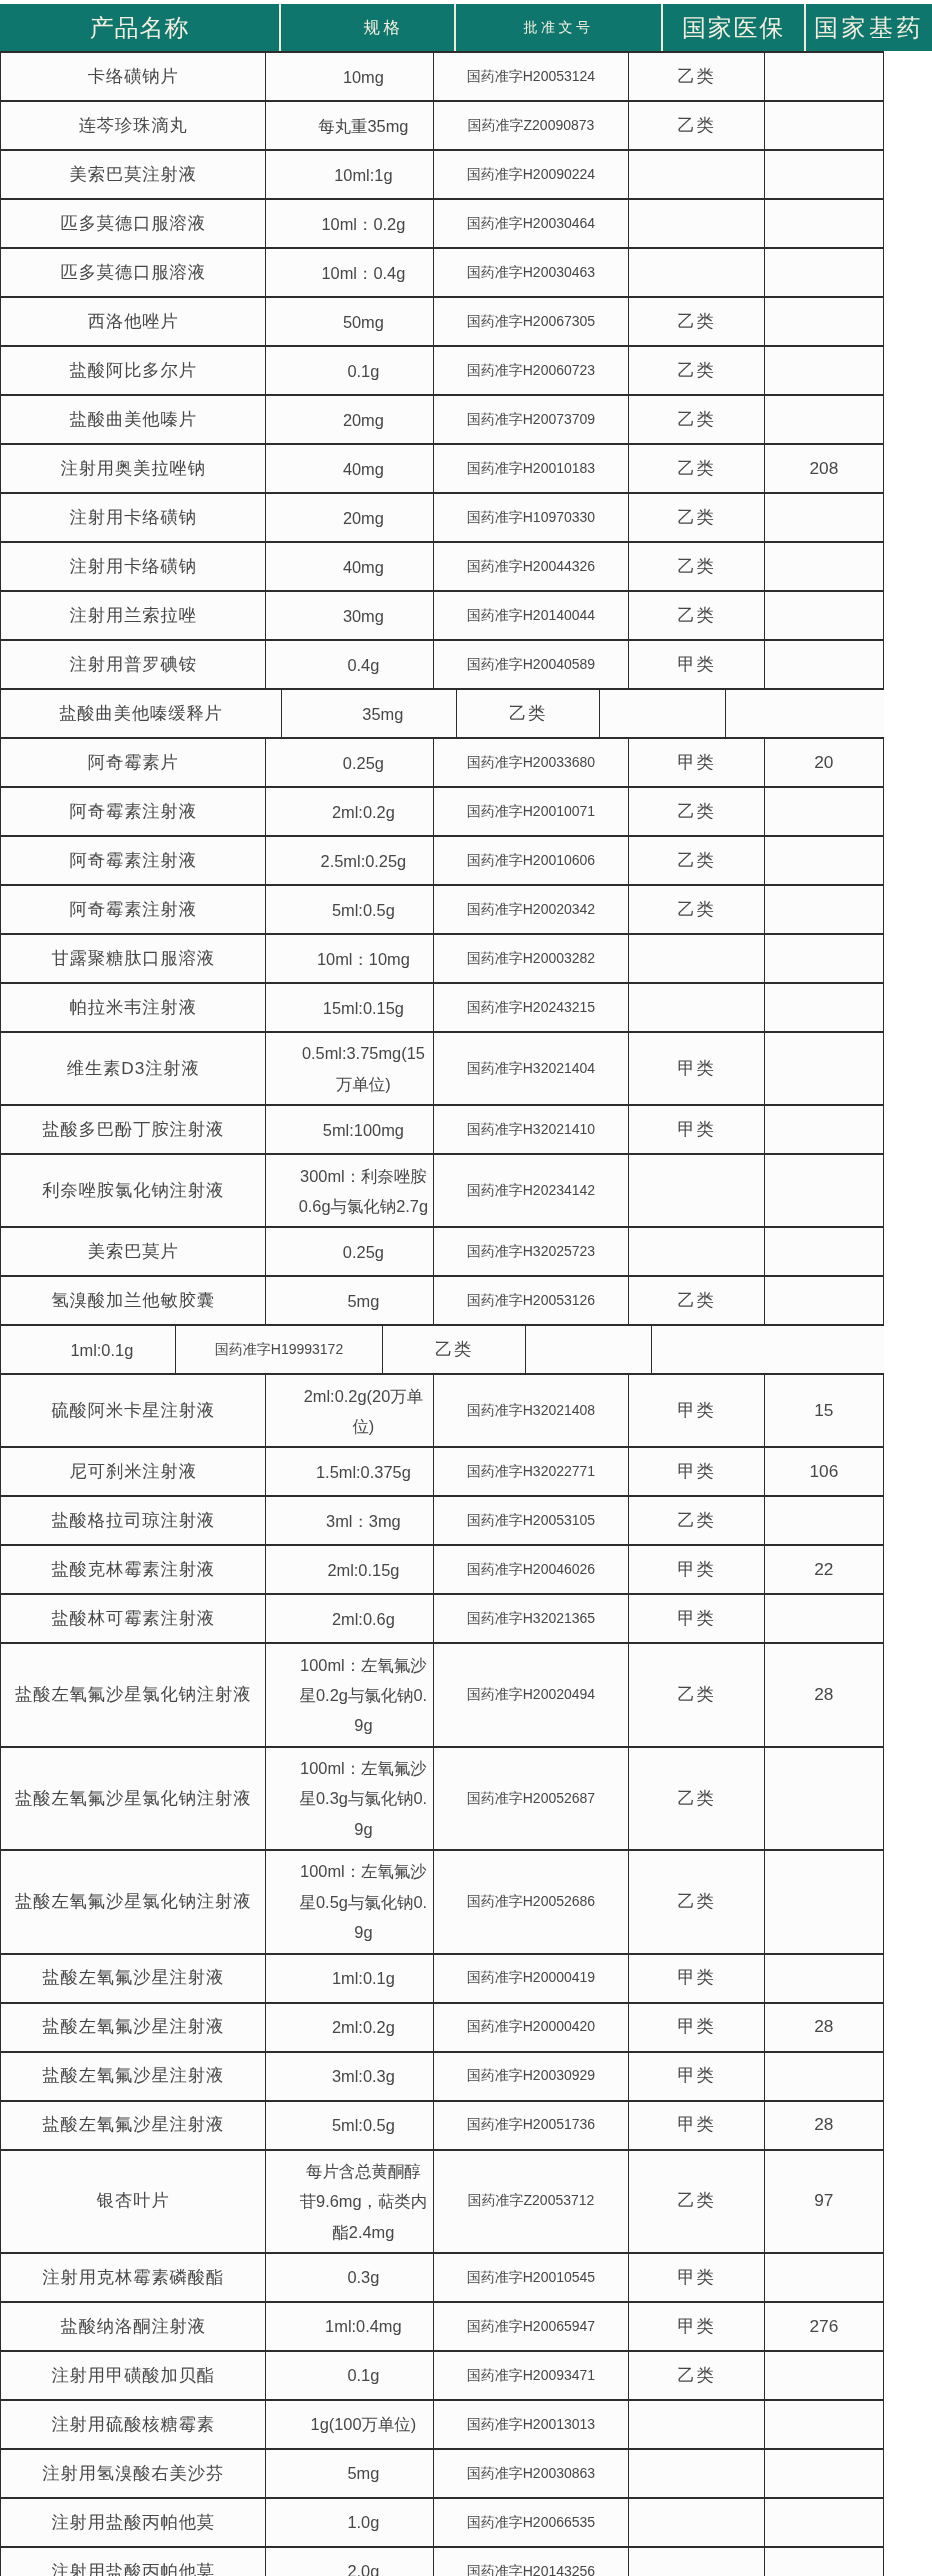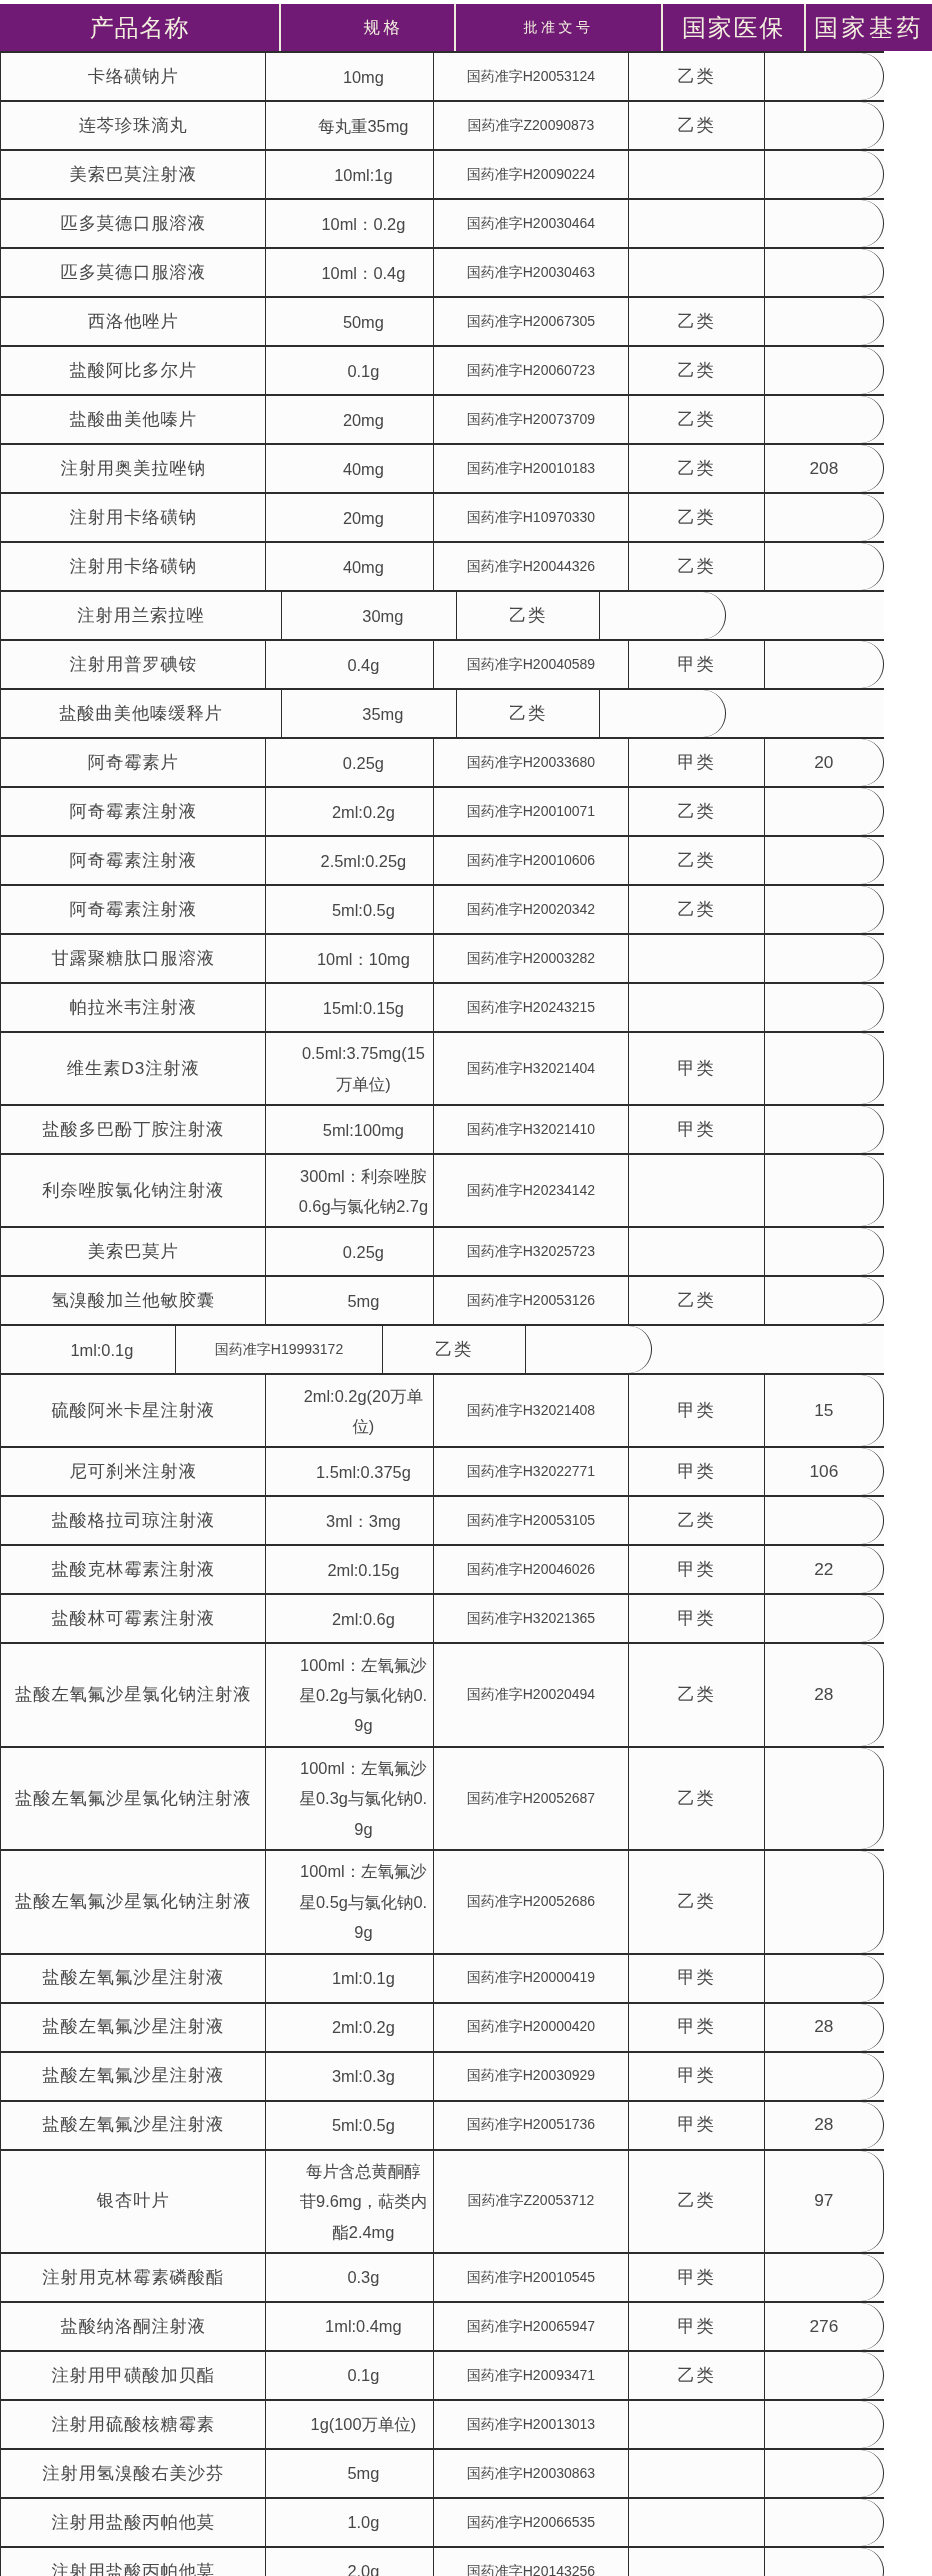--- a/index.html
+++ b/index.html
@@ -15,21 +15,21 @@
   }
   .table {
     width: 933px;
     box-sizing: border-box;
   }
   
   .header-row {
     display: flex;
     width: 933px;
     box-sizing: border-box;
-    background: #701a75;
+    background: #0f766e;
     height: 47px;
   }
   .header-cell {
     box-sizing: border-box;
     display: flex;
     align-items: center;
     justify-content: center;
     color: #f3efdf;
     font-size: 24px;
     letter-spacing: 3.5px;
@@ -60,21 +60,21 @@
     color: #474747;
     font-size: 17.3px;
     line-height: 1.85;
     border-right: 1.7px solid #2d2d2d;
     word-break: break-all;
   }
   .c0 { width: 281px; letter-spacing: 0.9px; }
   .c1 { width: 175px; font-size: 16.4px; padding-left: 32px; }
   .c2 { width: 207px; font-size: 14px; }
   .c3 { width: 143px; letter-spacing: 1.7px; }
-  .c4 { width: 126px; border-radius: 23px; }
+  .c4 { width: 126px; }
 </style>
 </head>
 <body>
 
 <div class="page">
   <div class="table">
     <div class="header-row" id="header-row">
         <div class="header-cell c0">产品名称</div>
         <div class="header-cell c1">规格</div>
         <div class="header-cell c2">批准文号</div>
@@ -155,20 +155,21 @@
         <div class="row">
           <div class="cell c0">注射用卡络磺钠</div>
           <div class="cell c1">40mg</div>
           <div class="cell c2">国药准字H20044326</div>
           <div class="cell c3">乙类</div>
           <div class="cell c4"></div>
         </div>
         <div class="row">
           <div class="cell c0">注射用兰索拉唑</div>
           <div class="cell c1">30mg</div>
+          <div class="cell c2">国药准字H20140044</div>
           <div class="cell c3">乙类</div>
           <div class="cell c4"></div>
         </div>
         <div class="row">
           <div class="cell c0">注射用普罗碘铵</div>
           <div class="cell c1">0.4g</div>
           <div class="cell c2">国药准字H20040589</div>
           <div class="cell c3">甲类</div>
           <div class="cell c4"></div>
         </div>

